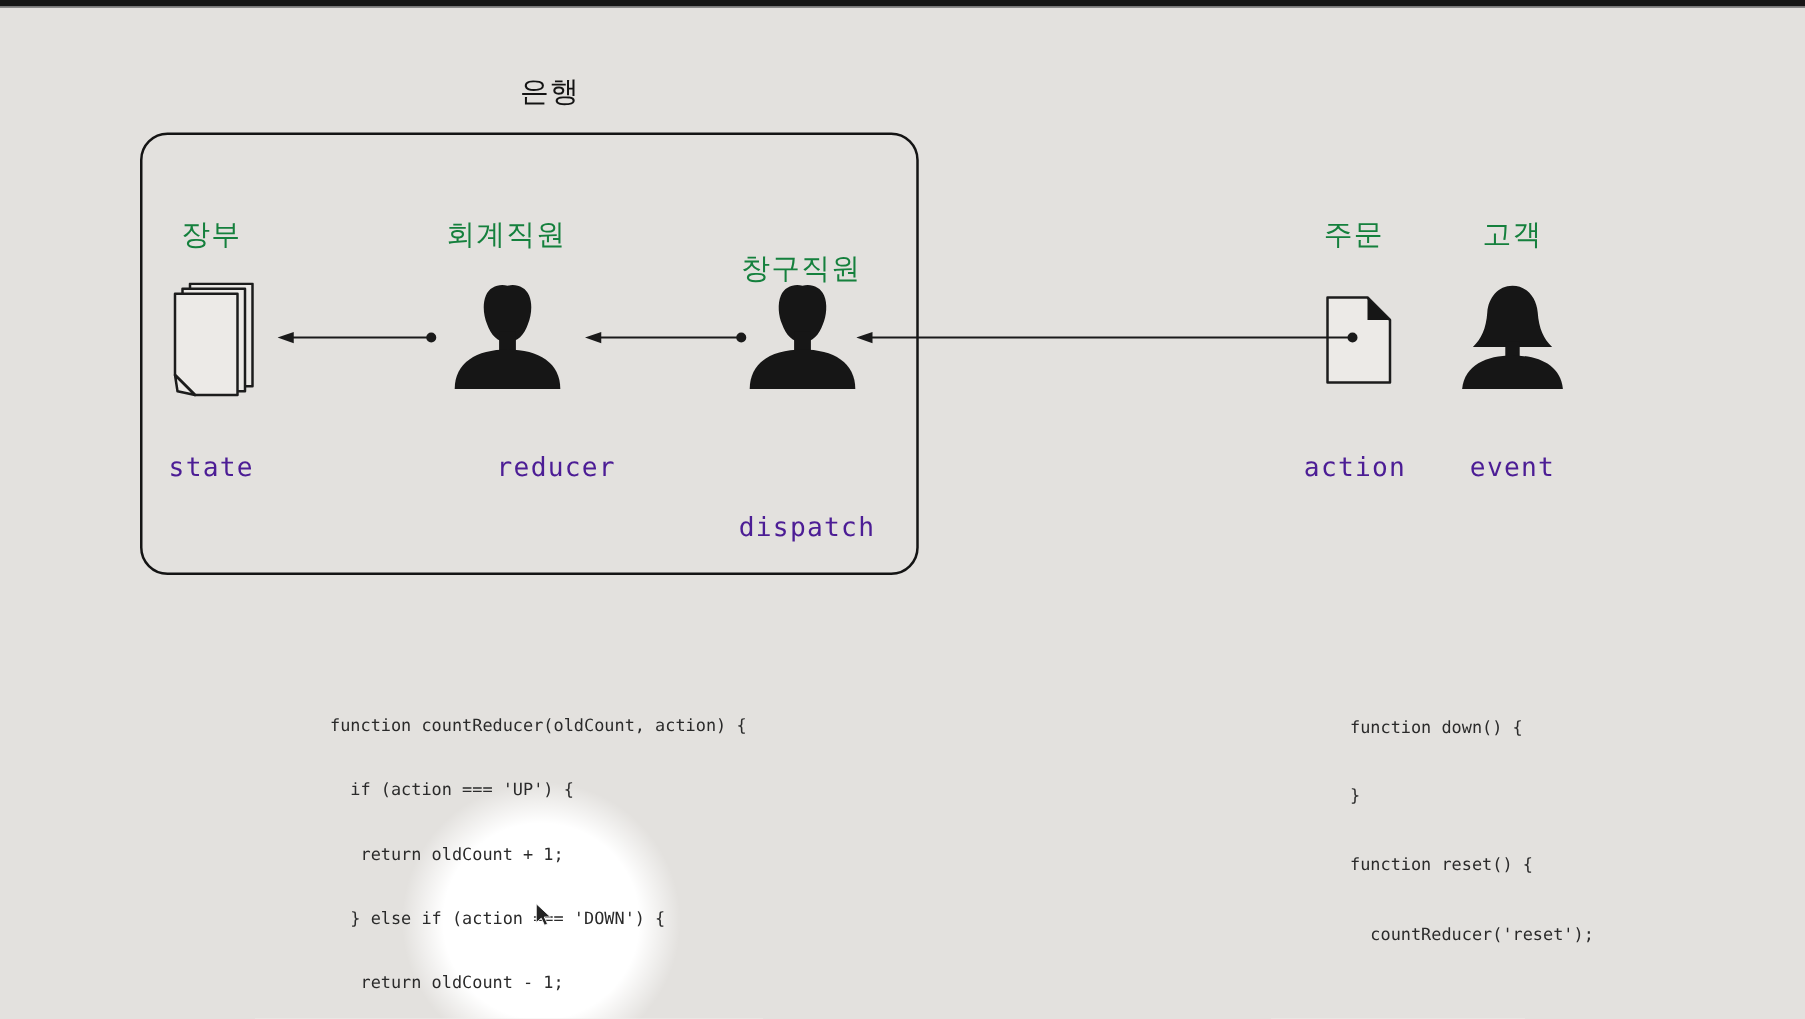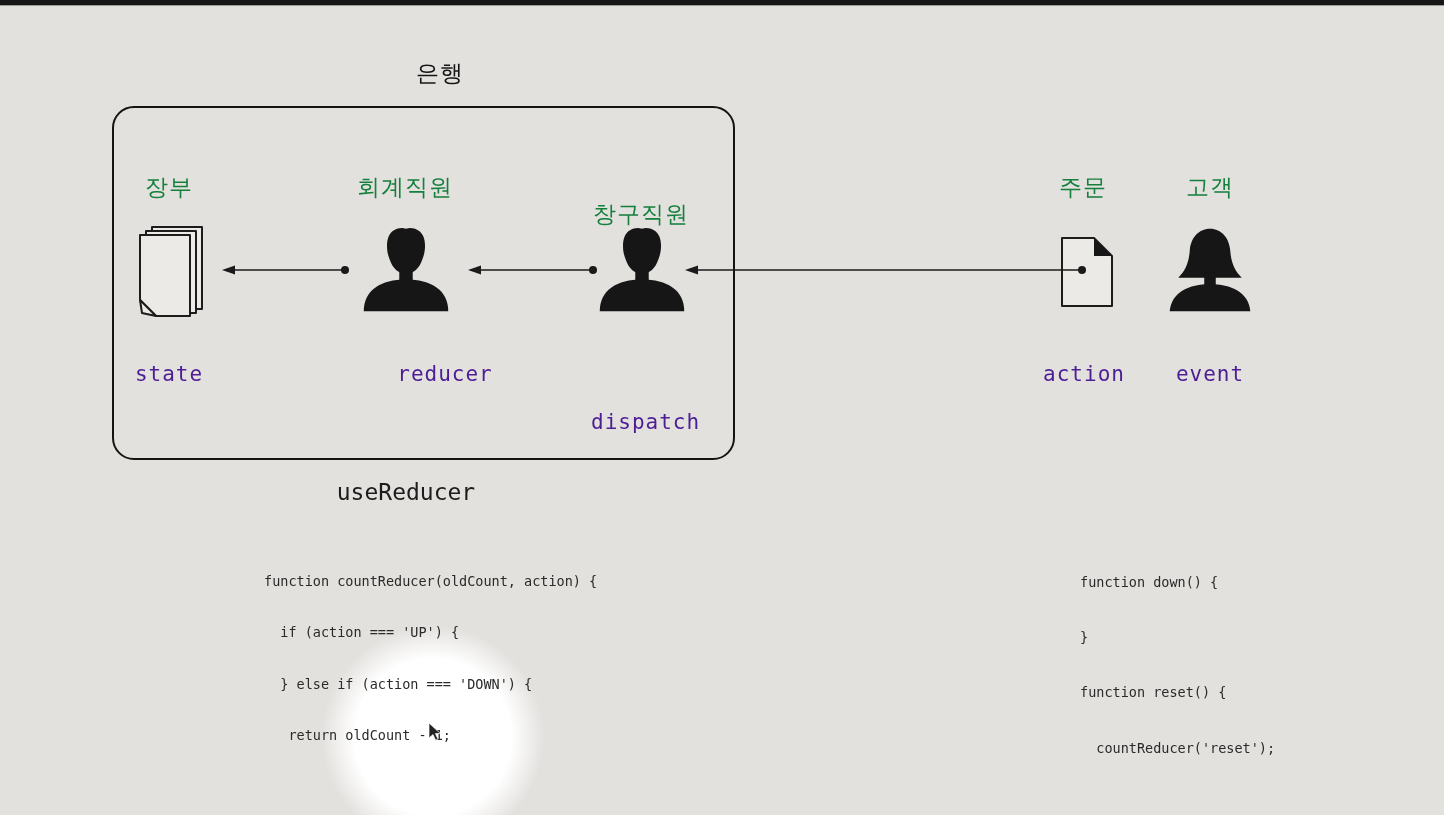--- a/index.html
+++ b/index.html
@@ -128,27 +128,27 @@
     <polygon points="0,8 13,3.5 13,12.5"></polygon>
     <circle cx="397" cy="8" r="4"></circle>
   </svg>
 
   <div class="elabel" style="left:119px;width:100px;">state</div>
   <div class="elabel" style="left:355px;width:100px;margin-left:40px;">reducer</div>
   <div class="elabel" style="left:591px;width:100px;margin-top:48px;">dispatch</div>
   <div class="elabel" style="left:1034px;width:100px;">action</div>
   <div class="elabel" style="left:1160px;width:100px;">event</div>
 
-  <div class="use-reducer">useReducer</div>
 
   <div class="glow"></div>
 
   <div class="code code-left">
     <div class="cl">function countReducer(oldCount, action) {</div>
     <div class="cl">  if (action === 'UP') {</div>
+    <div class="cl">   return oldCount + 1;</div>
     <div class="cl">  } else if (action === 'DOWN') {</div>
     <div class="cl">   return oldCount - 1;</div>
     
     
     
     
     
   </div>
 
   <div class="code code-right">

